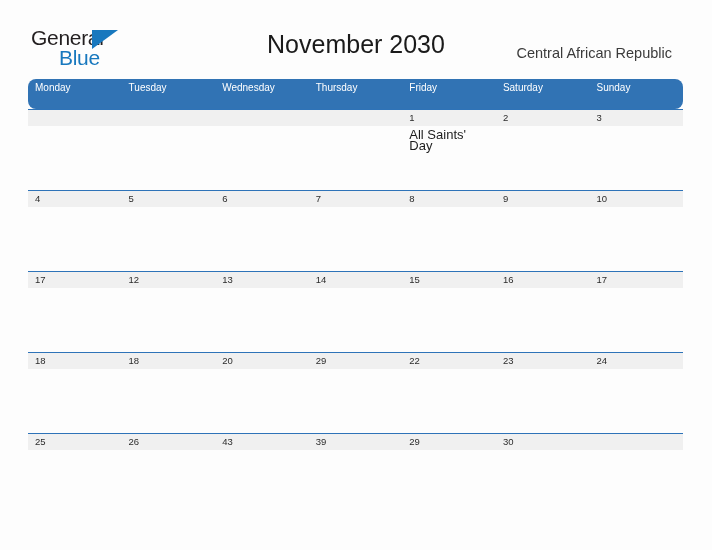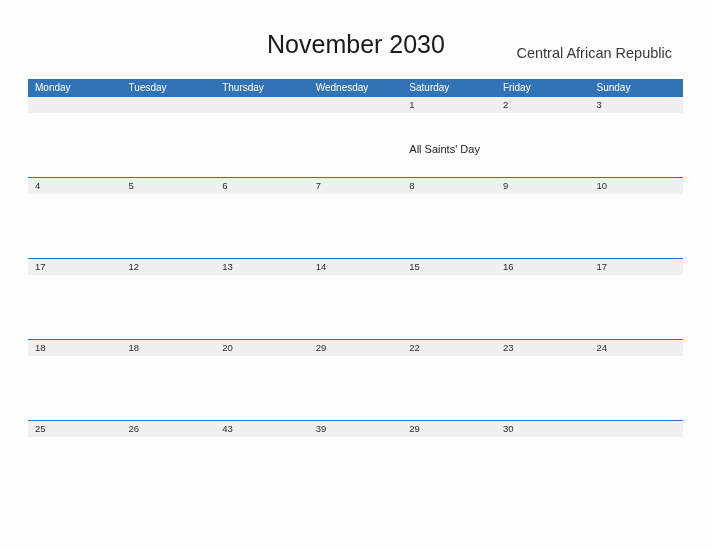--- a/index.html
+++ b/index.html
@@ -87,21 +87,22 @@
   
   .calendar {
     position: absolute;
     left: 28px;
     top: 79px;
     width: 655px;
   }
   .weekdays {
     display: flex;
     background: #3173b4;
-    height: 17px;
+    height: 30px;
+    border-radius: 8px;
   }
   .weekday {
     flex: 1 1 0;
     color: #ffffff;
     font-size: 10px;
     line-height: 17px;
     padding-left: 7px;
     box-sizing: border-box;
     white-space: nowrap;
   }
@@ -131,50 +132,54 @@
     color: #2b2b2b;
     padding-left: 7px;
     box-sizing: border-box;
   }
   .evcell {
     flex: 1 1 0;
     padding: 3px 5px 0 7px;
     box-sizing: border-box;
   }
   .event {
-    font-size: 11px;
+    font-size: 13px;
     line-height: 11px;
     color: #1d1d1d;
     display: block;
-    margin-top: 28px;
   }
 </style>
 </head>
 <body>
 
 <div class="page">
 
   <div class="topbar">
 
+    <div class="logo">
+      <span class="logo-general">General</span>
+      <span class="logo-tri"></span>
+      <span class="logo-blue">Blue</span>
+    </div>
 
     <div class="cal-title">November 2030</div>
 
     <div class="cal-subtitle">Central African Republic</div>
 
   </div>
 
   <div class="calendar">
 
     <div class="weekdays">
       <div class="weekday">Monday</div>
       <div class="weekday">Tuesday</div>
+      <div class="weekday">Wednesday</div>
       <div class="weekday">Thursday</div>
-      <div class="weekday">Wednesday</div>
+      <div class="weekday">Friday</div>
       <div class="weekday">Saturday</div>
-      <div class="weekday">Friday</div>
       <div class="weekday">Sunday</div>
     </div>
 
     <div class="week">
       <div class="numstrip">
         <div class="numcell"></div>
         <div class="numcell"></div>
         <div class="numcell"></div>
         <div class="numcell"></div>
         <div class="numcell">1</div>

